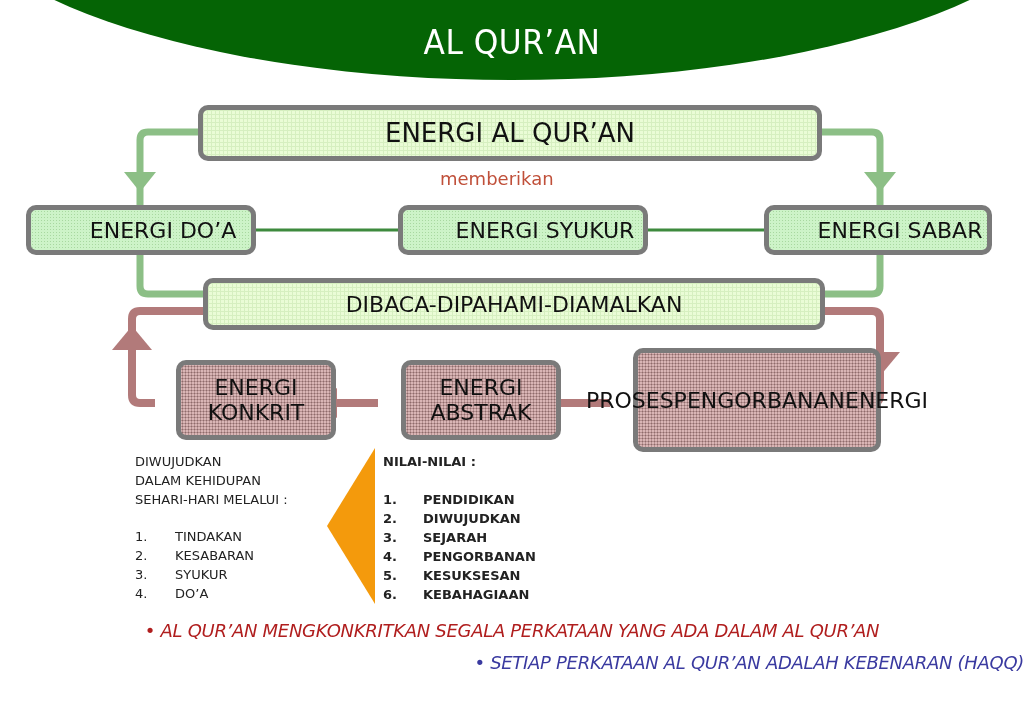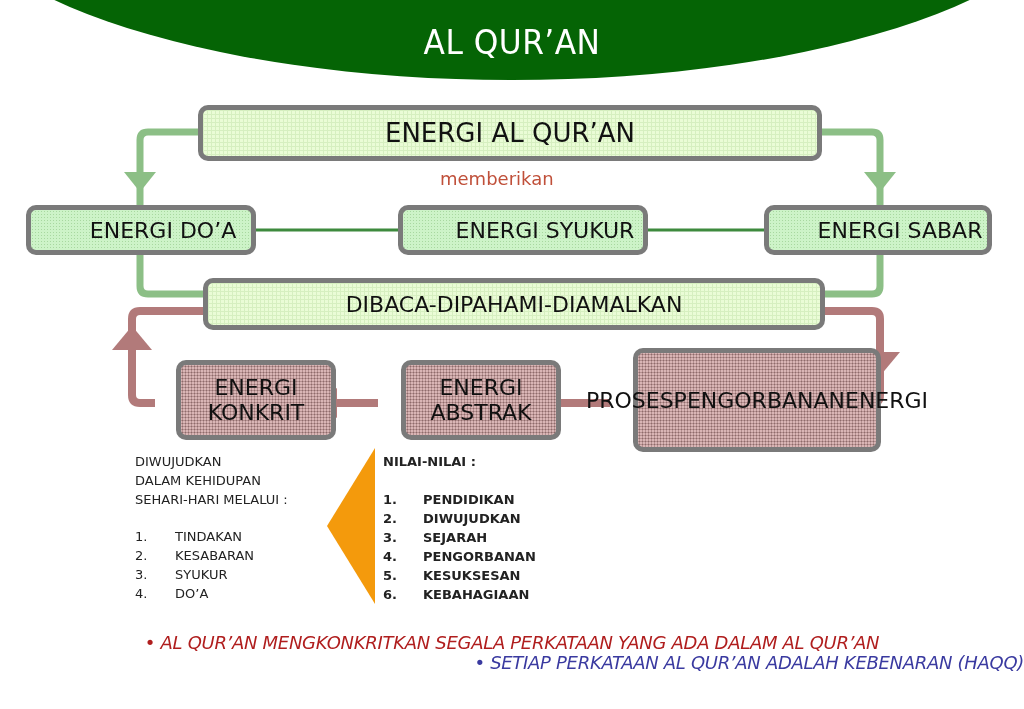--- a/index.html
+++ b/index.html
@@ -12,21 +12,21 @@
   .g-mid{background:#cdf3c8;background-image:radial-gradient(#a8d8a0 0.8px,transparent 1px);background-size:3px 3px;padding-left:44px;}
   .r-box{background:#d9b5b5;background-image:radial-gradient(#8e6a6a 0.9px,transparent 1.1px);background-size:3px 3px;}
   .t-big{font-size:26px;}
   .t-med{font-size:22px;}
   .t-red{font-size:22px;line-height:25px;margin-left:25px;}
   .memb{position:absolute;left:440px;top:168px;color:#c0503a;font-size:18px;}
   .list{position:absolute;font-size:13px;line-height:19px;color:#222;}
   .list .row{display:flex;}
   .list .num{width:40px;}
   .tri{position:absolute;left:327px;top:448px;width:0;height:0;border-top:78px solid transparent;border-bottom:78px solid transparent;border-right:48px solid #f49a0c;}
-  .b1{position:absolute;left:0;top:620px;width:1024px;text-align:center;color:#b01e1e;font-size:18px;font-style:italic;letter-spacing:-0.3px;margin-top:12px;}
+  .b1{position:absolute;left:0;top:620px;width:1024px;text-align:center;color:#b01e1e;font-size:18px;font-style:italic;letter-spacing:-0.3px;}
   .b2{position:absolute;left:0;top:652px;width:1024px;text-align:right;color:#3a3aa0;font-size:18px;font-style:italic;letter-spacing:-0.3px;}
 </style>
 </head>
 <body>
 
 <div class="header"></div>
 <div class="title">AL QUR’AN</div>
 
 <svg class="conn">
 

